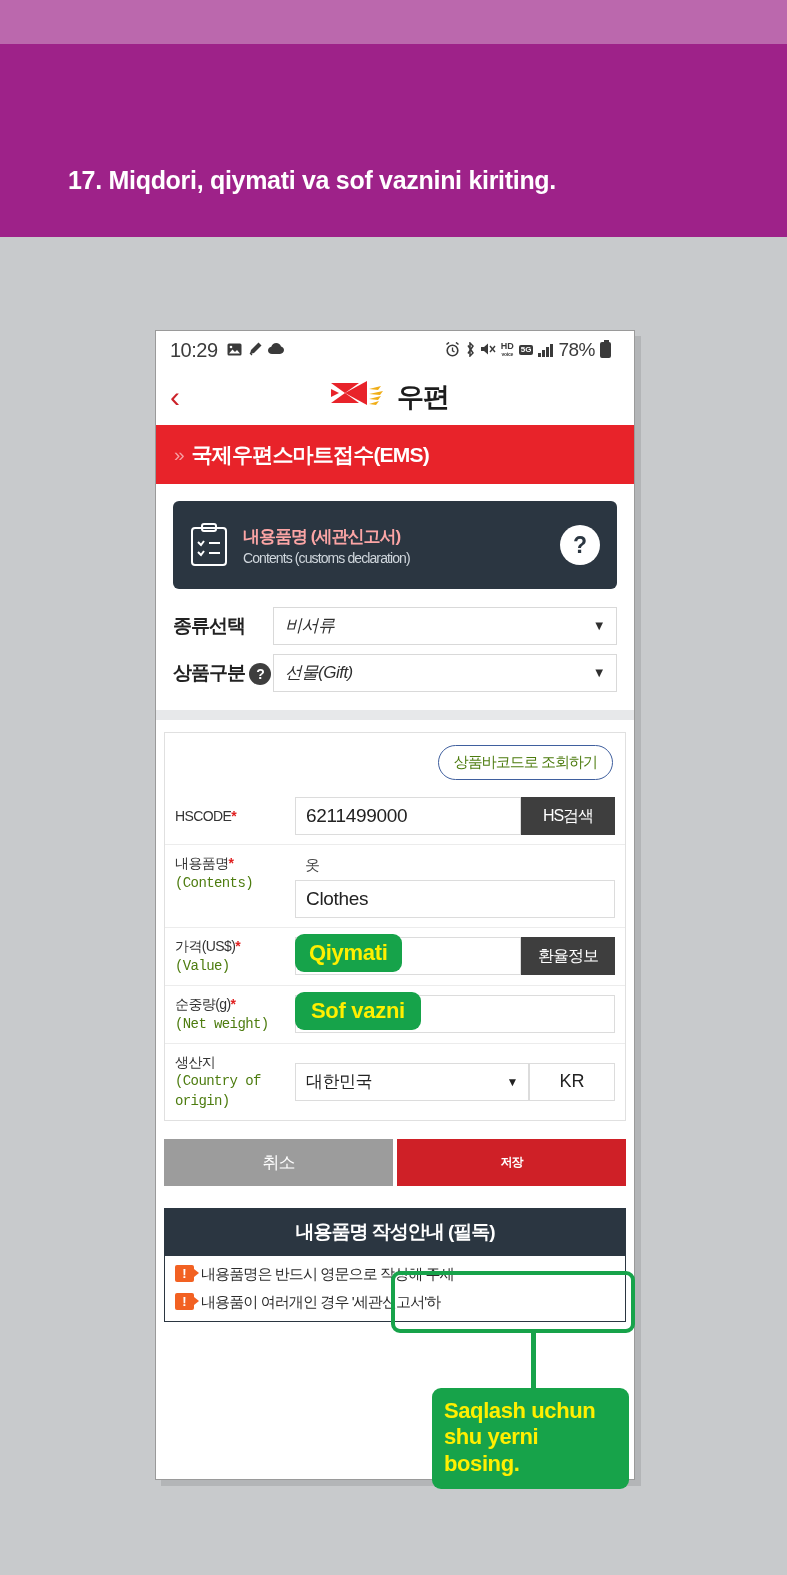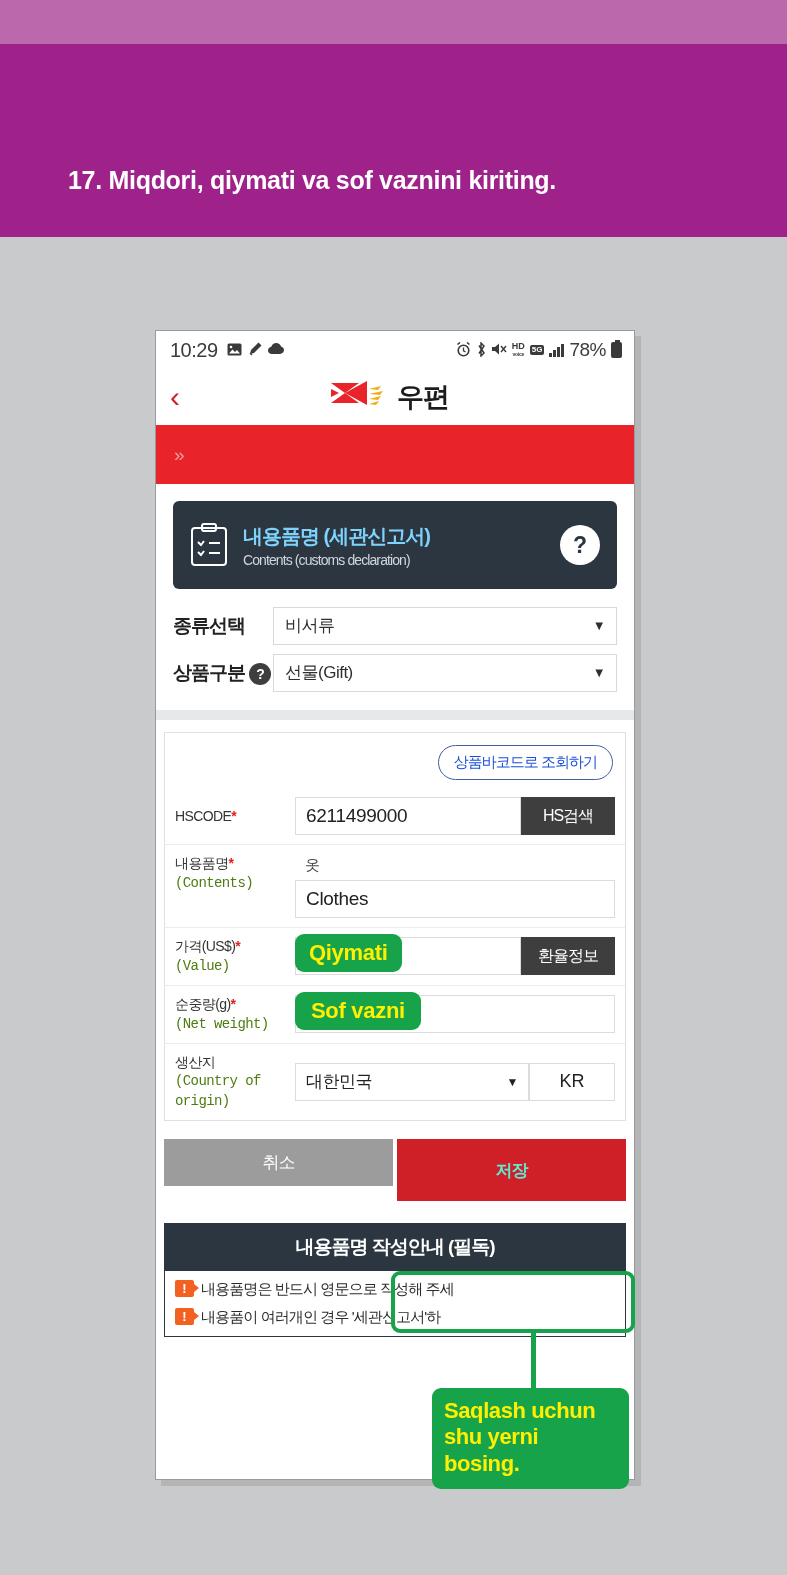--- a/index.html
+++ b/index.html
@@ -32,21 +32,21 @@
     width: 480px; height: 1150px;
     background: #ffffff;
     border: 1px solid #9a9a9a;
     overflow: hidden;
     box-shadow: 6px 6px 0 rgba(0,0,0,0.10);
   }
 
   
   .statusbar {
     position: relative; height: 38px; background: #fff;
-    display: flex; align-items: center; padding: 0 12px 0 14px;
+    display: flex; align-items: center; padding: 0 23px 0 14px;
   }
   .status-time { font-size: 20px; color: #3c3c3c; letter-spacing: -0.5px; }
   .status-left-icons { display: flex; align-items: center; gap: 6px; margin-left: 9px; }
   .status-right { margin-left: auto; display: flex; align-items: center; gap: 5px; }
   .si { font-size: 15px; color: #3a3a3a; line-height: 1; display: inline-block; }
   .si.img { font-size: 14px; }
   .si-batt-text { font-size: 19px; color: #3c3c3c; letter-spacing: -0.5px; }
   .si-hd { font-size: 9px; font-weight: bold; color: #3a3a3a; line-height: 8px; text-align: center; }
   .si-hd small { font-size: 5px; display: block; letter-spacing: -0.2px; }
   .si-5g {
@@ -90,52 +90,52 @@
   .redbar .txt { color: #fff; font-size: 21px; font-weight: bold; letter-spacing: -0.8px; }
 
   
   .sec-wrap { padding: 17px 17px 13px 17px; background: #fff; }
   .sec-card {
     background: #2b3641; border-radius: 6px; height: 88px;
     display: flex; align-items: center; padding: 0 17px; gap: 15px;
   }
   .clip-icon { width: 38px; height: 44px; flex: 0 0 auto; }
   .sec-text { flex: 1 1 auto; }
-  .sec-title { color: #7dd3fc; font-size: 20px; font-weight: bold; letter-spacing: -1px; }
+  .sec-title { color: #fca5a5; font-size: 17px; font-weight: bold; letter-spacing: -1px; }
   .sec-sub { color: #cfd6dc; font-size: 14px; letter-spacing: -0.9px; margin-top: 2px; }
   .qmark {
     width: 40px; height: 40px; border-radius: 50%; background: #fff;
     display: flex; align-items: center; justify-content: center;
     font-size: 23px; font-weight: bold; color: #2b3641; flex: 0 0 auto; cursor: pointer;
   }
 
   
   .selects { background: #fff; padding: 0 17px 14px 17px; }
   .srow { display: flex; align-items: center; height: 47px; }
   .slabel { font-size: 19px; font-weight: bold; color: #222; letter-spacing: -1px; width: 100px; }
   .slabel-q {
     width: 22px; height: 22px; border-radius: 50%; background: #3e3e3e; color: #fff;
     display:inline-flex; align-items:center; justify-content:center;
     font-size: 14px; font-weight: bold; margin-left: 4px; cursor: pointer;
   }
   .sbox {
     flex: 1 1 auto; height: 38px; border: 1px solid #d9d9d9; background: #fff;
     display: flex; align-items: center; padding: 0 11px; font-size: 17px; color: #2f2f2f;
-    letter-spacing: -0.5px; cursor: pointer;
+    letter-spacing: -0.5px; cursor: pointer; font-style: italic;
   }
   .sbox .caret { margin-left: auto; font-size: 13px; color: #2f2f2f; }
 
   
   .grey-gap { height: 10px; background: #e7e8ea; }
 
   
   .formcard { background: #fff; margin: 12px 8px 0 8px; border: 1px solid #e0e0e0; }
   .barcode-row { display: flex; justify-content: flex-end; padding: 12px 12px 8px 12px; }
   .barcode-btn {
-    border: 1px solid #3f5f9e; border-radius: 18px; color: #1d4ed8;
+    border: 1px solid #3f5f9e; border-radius: 18px; color: #4d7c0f;
     font-size: 15px; letter-spacing: -1px; padding: 7px 15px; background: #fff; cursor: pointer;
   }
   .frow { display: flex; align-items: center; border-top: 1px solid #ececec; padding: 9px 10px; gap: 0; }
   .frow.noborder { border-top: none; }
   .flabel { width: 120px; flex: 0 0 120px; font-size: 14px; color: #343434; letter-spacing: -0.6px; line-height: 1.35; }
   .flabel .star { color: #e02020; font-weight: bold; }
   .flabel .sub { color: #4d7c0f; font-family: Liberation Mono, monospace; }
   .finput {
     flex: 1 1 auto; height: 38px; border: 1px solid #dcdcdc; background: #fff;
     display: flex; align-items: center; padding: 0 10px; font-size: 19px; color: #222;
@@ -171,23 +171,23 @@
 
   
   .actions { display: flex; margin: 18px 8px 0 8px; gap: 4px; }
   .btn-cancel {
     flex: 1 1 50%; height: 47px; background: #9c9c9c; color: #fff;
     display: flex; align-items: center; justify-content: center;
     font-size: 17px; font-weight: normal; letter-spacing: -1px; cursor: pointer;
   }
   .btn-save-wrap { flex: 1 1 50%; position: relative; }
   .btn-save {
-    height: 62px; background: #cf2027; color: #5eead4;
+    height: 47px; background: #cf2027; color: #ffffff;
     display: flex; align-items: center; justify-content: center;
-    font-size: 17px; font-weight: bold; letter-spacing: -1px; cursor: pointer;
+    font-size: 12px; font-weight: bold; letter-spacing: -1px; cursor: pointer;
   }
 
   
   .guide { margin: 22px 8px 0 8px; }
   .guide-head {
     background: #2b3641; color: #fff; text-align: center;
     font-size: 19px; font-weight: bold; letter-spacing: -1px; padding: 11px 0;
   }
   .guide-body { background: #fff; border: 1px solid #2b3641; border-top: none; padding: 9px 10px 0 10px; }
   .guide-line { display: flex; align-items: flex-start; gap: 7px; margin-bottom: 9px; }
@@ -300,20 +300,21 @@
             <path d="M40 19 L52 16 L49 20 Z" fill="#f0ae18"></path>
             <path d="M40 24 L50 21 L47 25 Z" fill="#f0ae18"></path>
           </svg>
         </span>
         <span class="logo-text">우편</span>
       </div>
     </div>
 
     <div class="redbar">
       <span class="chev">»</span>
+      <span class="txt">국제우편스마트접수(EMS)</span>
     </div>
 
     <div class="sec-wrap">
       <div class="sec-card">
         <span class="clip-icon">
           <svg width="38" height="44" viewBox="0 0 38 44">
             <rect x="2" y="5" width="34" height="37" rx="3" fill="none" stroke="#fff" stroke-width="2"></rect>
             <rect x="12" y="1" width="14" height="7" rx="2" fill="none" stroke="#fff" stroke-width="2"></rect>
             <path d="M8 19l3 3 3-4" fill="none" stroke="#fff" stroke-width="2"></path>
             <path d="M8 29l3 3 3-4" fill="none" stroke="#fff" stroke-width="2"></path>

